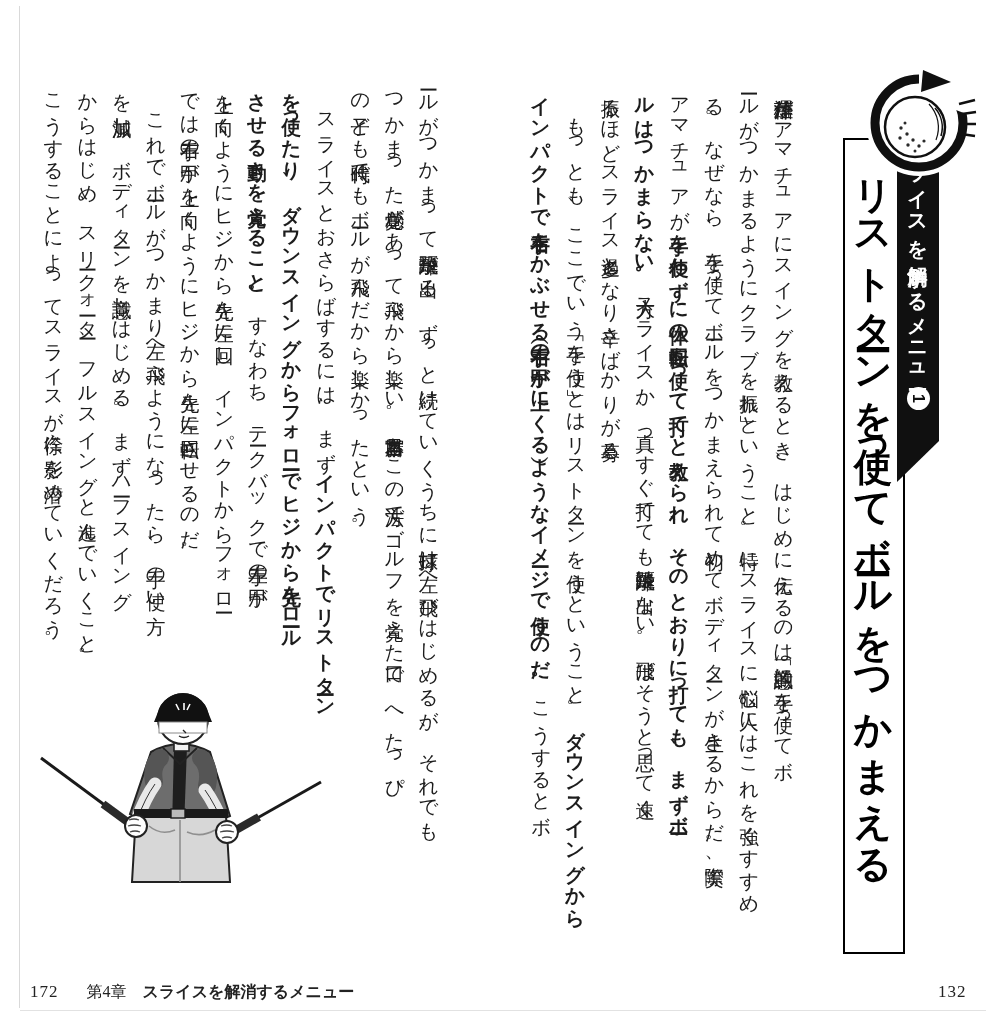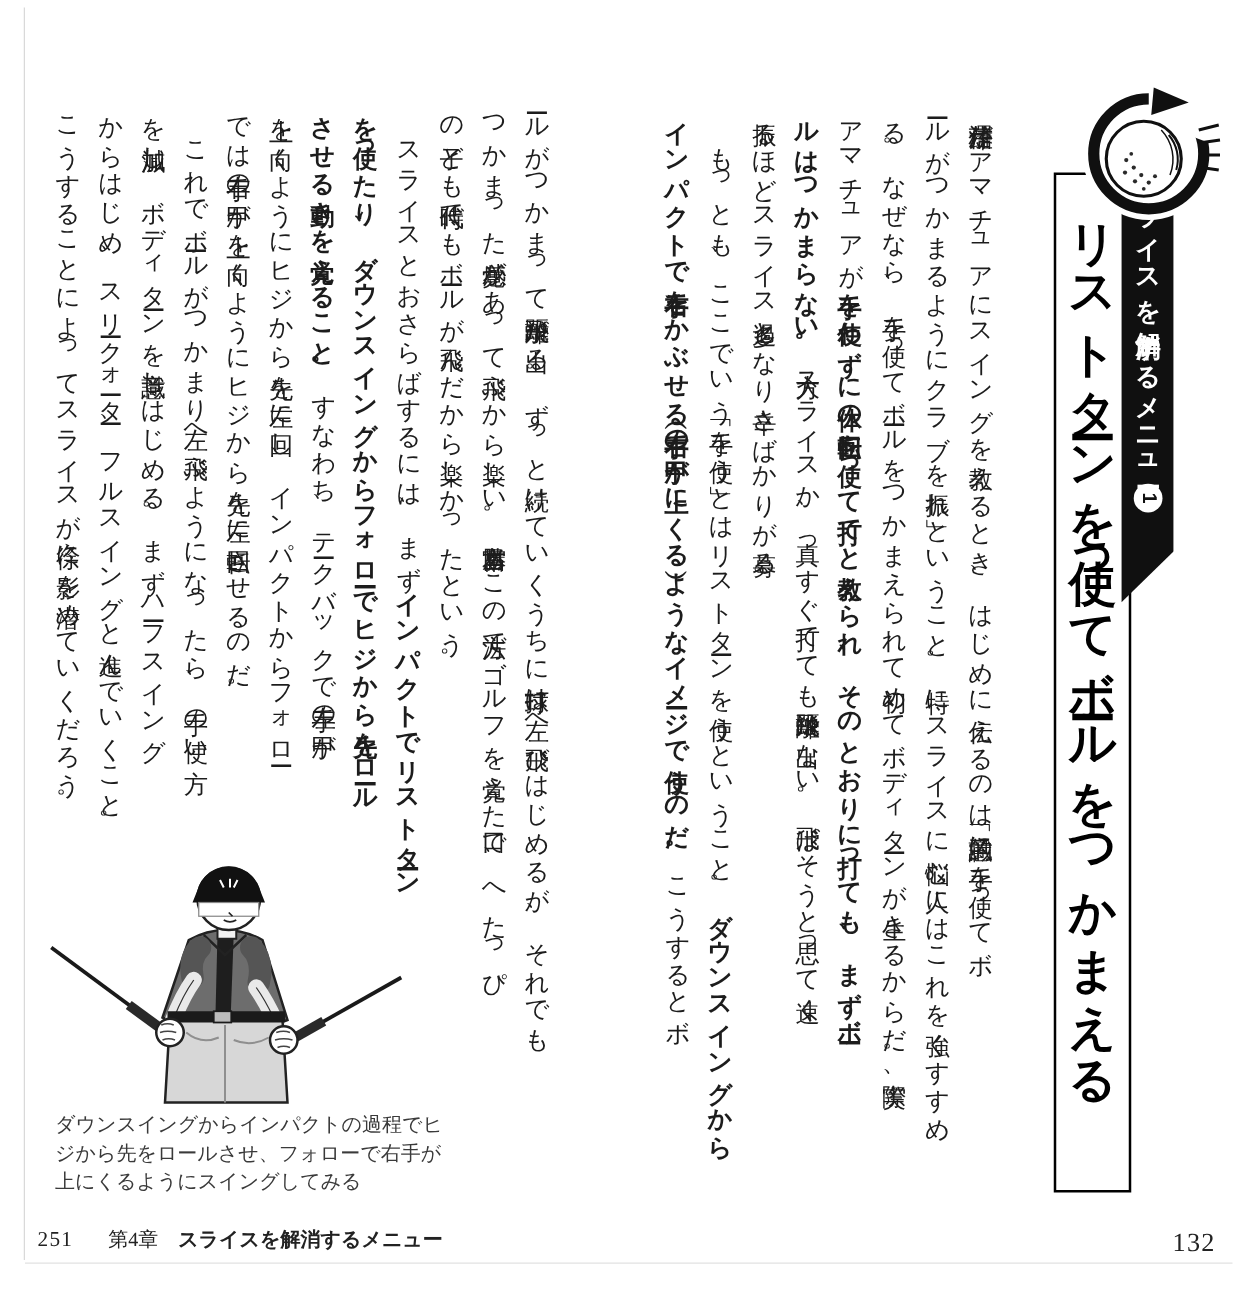--- a/index.html
+++ b/index.html
@@ -53,21 +53,21 @@
 
   
   .caption{
     position:absolute;left:44px;top:890px;width:316px;
     font-family:"Liberation Sans",sans-serif;font-size:16px;line-height:1.42;color:#3a3a3a;
   }
   .footer-left{position:absolute;left:30px;top:982px;font-size:16px;color:#222;}
   .footer-left .pnum{font-size:17px;letter-spacing:1px;}
   .footer-left .chap{margin-left:28px;font-weight:400;}
   .footer-left .chap-title{margin-left:16px;font-weight:600;}
-  .footer-right{position:absolute;left:938px;top:982px;font-size:21px;color:#222;letter-spacing:1px;}
+  .footer-right{position:absolute;left:938px;top:982px;font-size:17px;color:#222;letter-spacing:1px;}
 </style>
 </head>
 <body>
 
 <div class="spread">
 
   <div class="edge-l"></div>
   <div class="edge-b"></div>
 
   <div class="ball-icon">
@@ -169,20 +169,19 @@
       <line x1="196" y1="148" x2="288" y2="96" stroke="#1a1a1a" stroke-width="3"></line>
       <line x1="196" y1="148" x2="226" y2="131" stroke="#2a2a2a" stroke-width="8"></line>
 
       <circle cx="103" cy="140" r="11" fill="#ffffff" stroke="#222" stroke-width="2"></circle>
       <path d="M96,134 Q101,132 106,134 M95,140 Q101,138 108,140 M97,146 Q102,144 107,146" fill="none" stroke="#444" stroke-width="1.3"></path>
       <circle cx="194" cy="146" r="11" fill="#ffffff" stroke="#222" stroke-width="2"></circle>
       <path d="M188,140 Q194,138 199,140 M187,146 Q194,144 201,146 M189,152 Q194,150 199,152" fill="none" stroke="#444" stroke-width="1.3"></path>
     </svg>
   </div>
 
-  <div class="caption">ダウンスイングからインパクトの過程でヒジから先をロールさせ、フォローで右手が上にくるようにスイングしてみる</div>
 
   <div class="footer-left">
-    <span class="pnum">251</span><span class="chap">第4章</span><span class="chap-title">スライスを解消するメニュー</span>
+    <span class="pnum">172</span><span class="chap">第4章</span><span class="chap-title">スライスを解消するメニュー</span>
   </div>
   <div class="footer-right">132</div>
 
 </div>
 
 </body></html>

